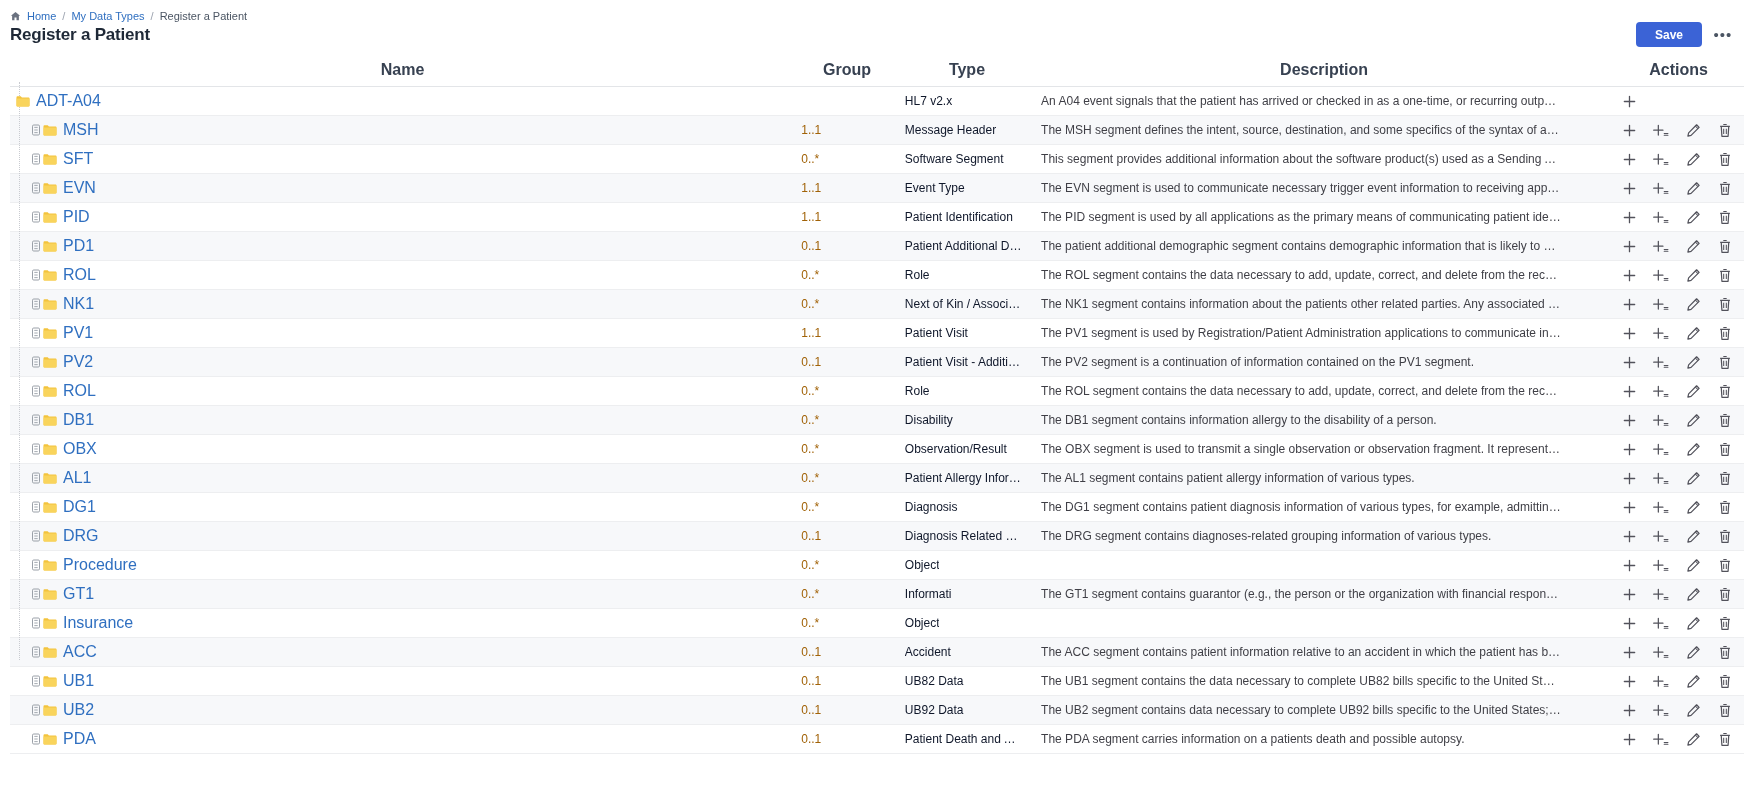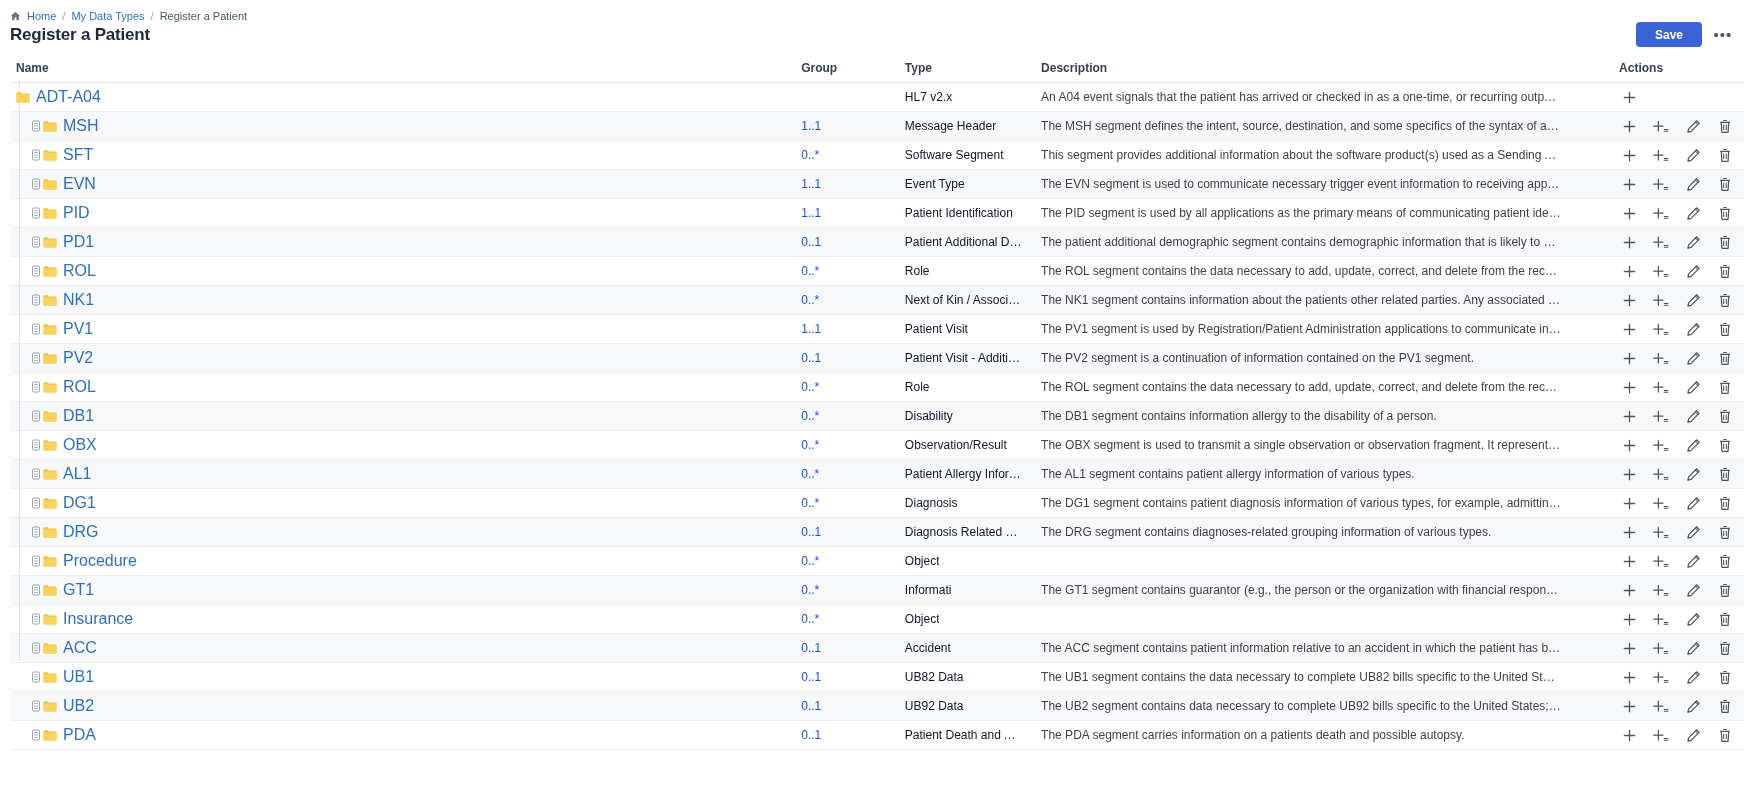--- a/index.html
+++ b/index.html
@@ -85,22 +85,22 @@
   .table-wrap {
     width: 1754px;
     padding: 0 10px;
   }
   table.grid {
     width: 1734px;
     border-collapse: collapse;
     table-layout: fixed;
   }
   table.grid thead th {
-    text-align: left;
-    font-size: 12px;
+    text-align: center;
+    font-size: 16px;
     font-weight: bold;
     color: #374151;
     padding: 7px 6px 7px 6px;
     border-bottom: 1px solid #e3e5e8;
     background: #fff;
     height: 28px;
     vertical-align: middle;
   }
   table.grid tbody td {
     padding: 0 6px;
@@ -146,21 +146,21 @@
   .folder svg { display:block; }
   .name-link {
     color: #2f6fc0;
     font-size: 16px;
     text-decoration: none;
     margin-left: 3px;
     cursor: pointer;
   }
   .root .name-link { color: #2f6fc0; }
 
-  .card-val { color: #1d4ed8; font-size: 12px; }
+  .card-val { color: #a16207; font-size: 12px; }
   .type-link {
     color: #0f172a;
     font-size: 12px;
     text-decoration: none;
     cursor: pointer;
     display: inline-block;
     max-width: 118px;
     overflow: hidden;
     text-overflow: ellipsis;
     white-space: nowrap;

